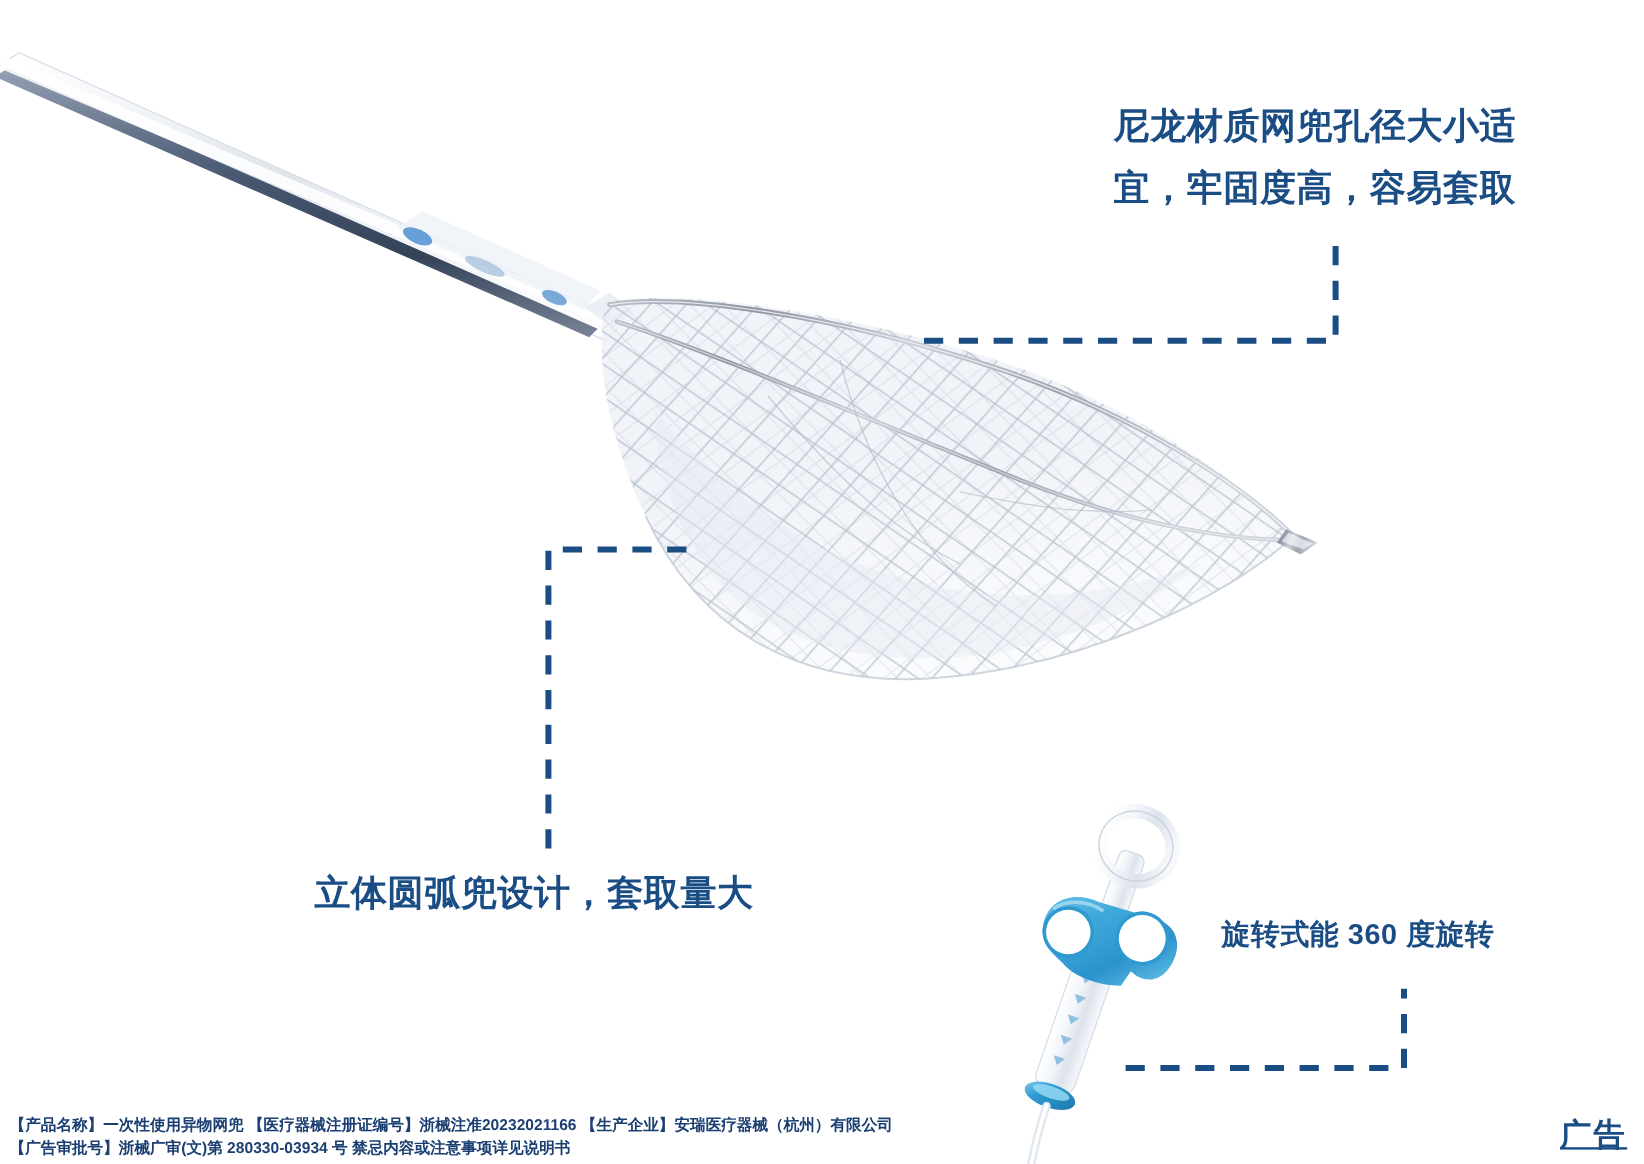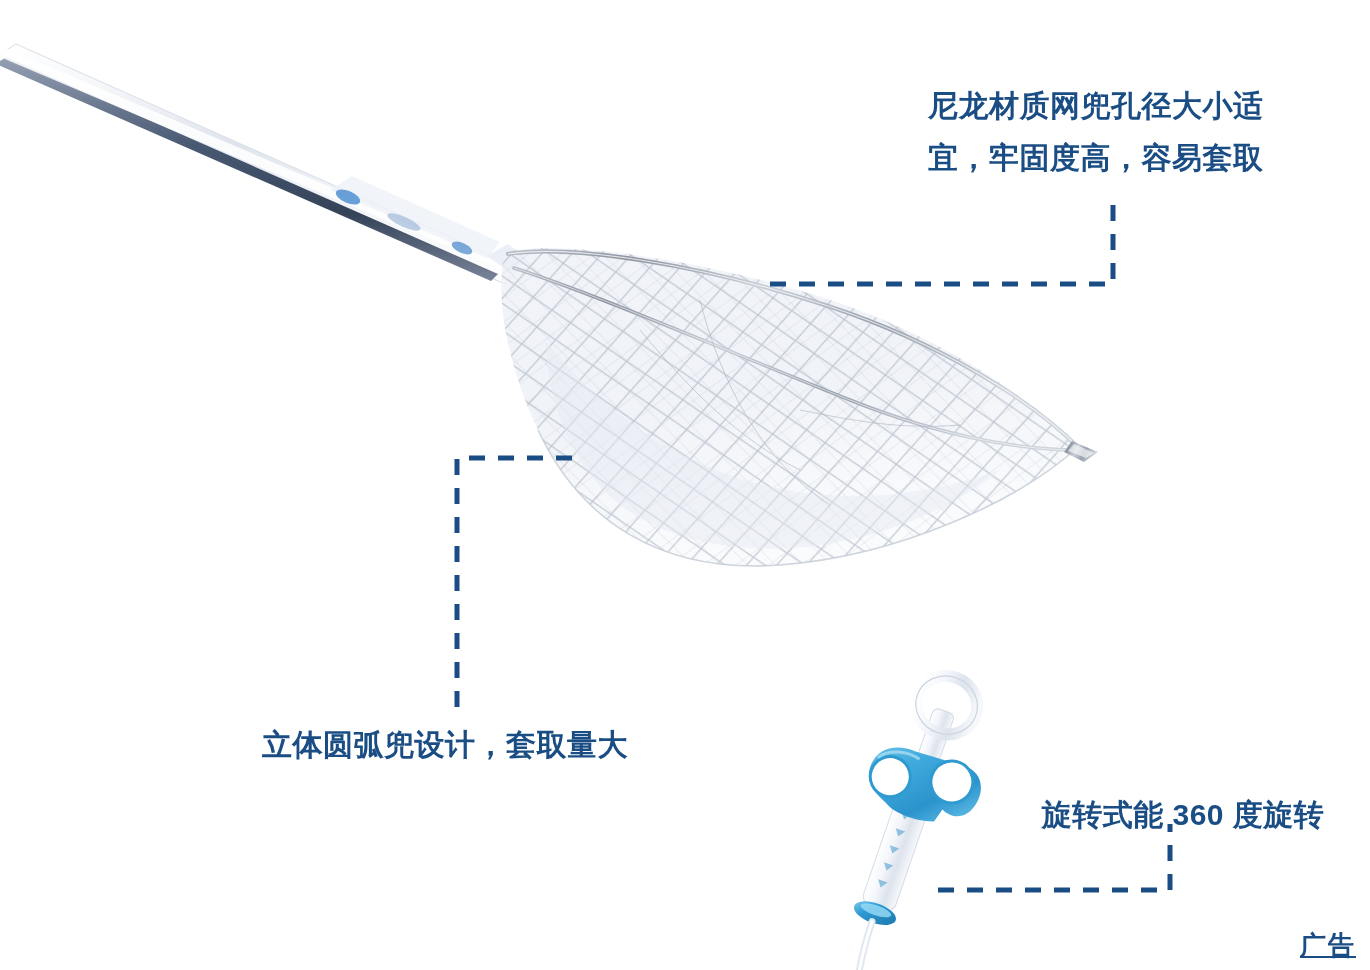--- a/index.html
+++ b/index.html
@@ -45,25 +45,24 @@
   }
   #callout-arc-design {
     left: 262px;
     top: 723px;
     width: 420px;
     font-size: 30px;
     line-height: 44px;
   }
   #callout-rotation {
     left: 1018px;
-    top: 793px;
+    top: 758px;
     width: 330px;
-    font-size: 30px;
+    font-size: 24px;
     line-height: 44px;
-    text-align: center;
   }
 
   
   #footer-legal {
     position: absolute;
     left: 8px;
     top: 928px;
     width: 900px;
     color: #1b3f72;
     font-size: 13px;
@@ -269,16 +268,18 @@
     </g>
   </svg>
 
   <div class="callout" id="callout-arc-design">立体圆弧兜设计，套取量大</div>
 
   <div class="callout" id="callout-net-material">尼龙材质网兜孔径大小适
 宜，牢固度高，容易套取</div>
 
   <div class="callout" id="callout-rotation">旋转式能 360 度旋转</div>
 
+  <div id="footer-legal">【产品名称】一次性使用异物网兜 【医疗器械注册证编号】浙械注准20232021166 【生产企业】安瑞医疗器械（杭州）有限公司
+【广告审批号】浙械广审(文)第 280330-03934 号  禁忌内容或注意事项详见说明书</div>
 
   <div id="footer-ad-label">广告</div>
 
 </div>
 
 </body></html>

